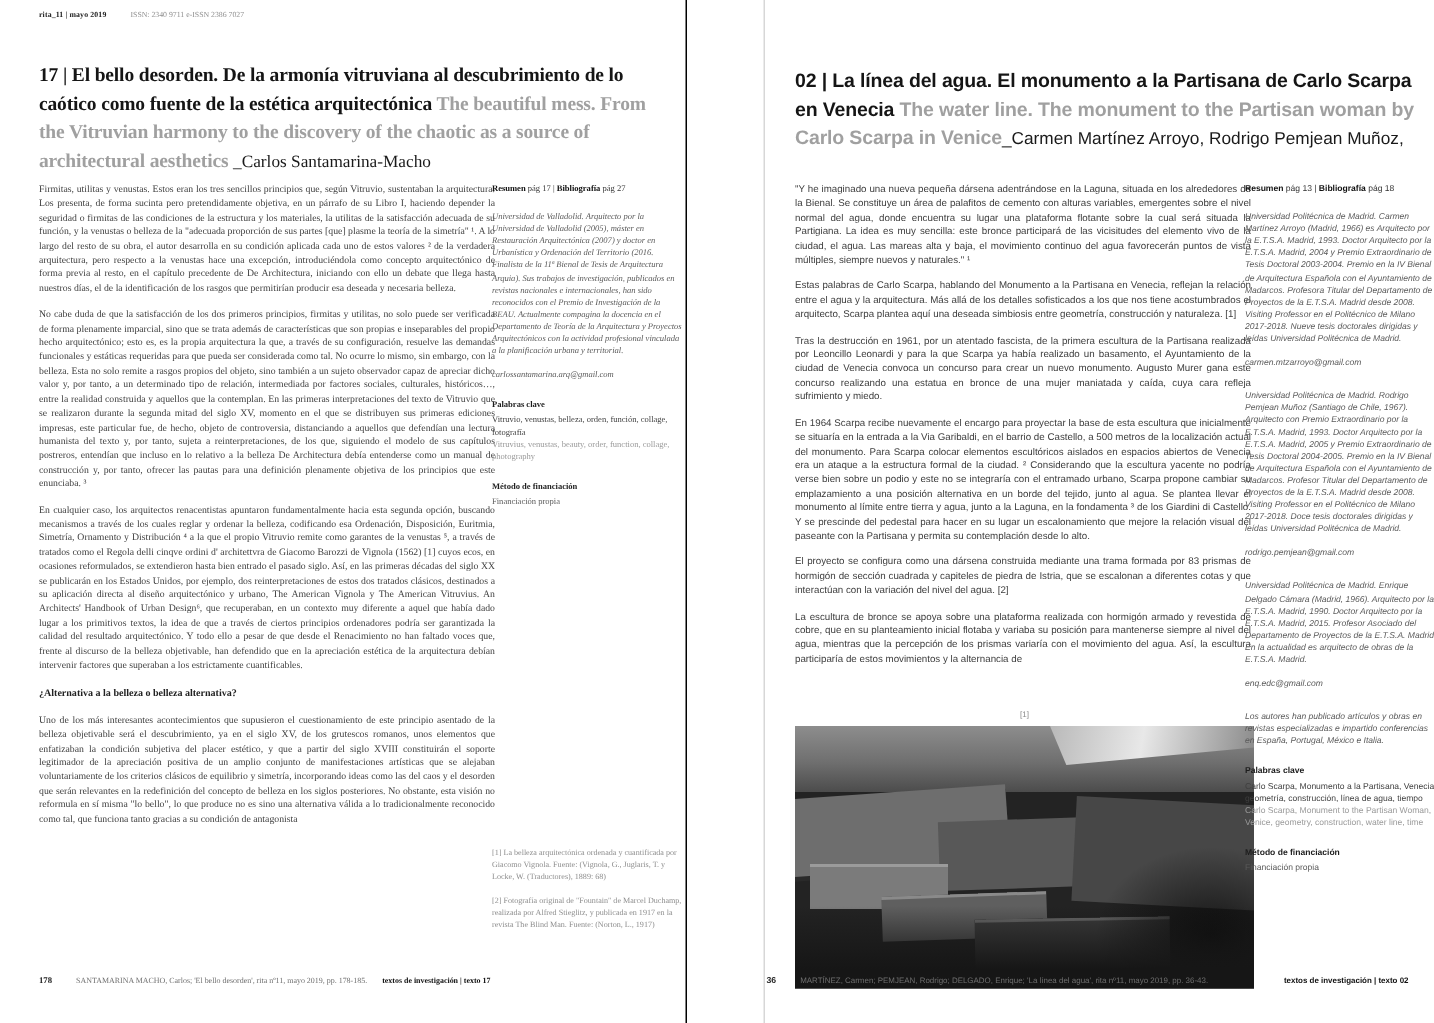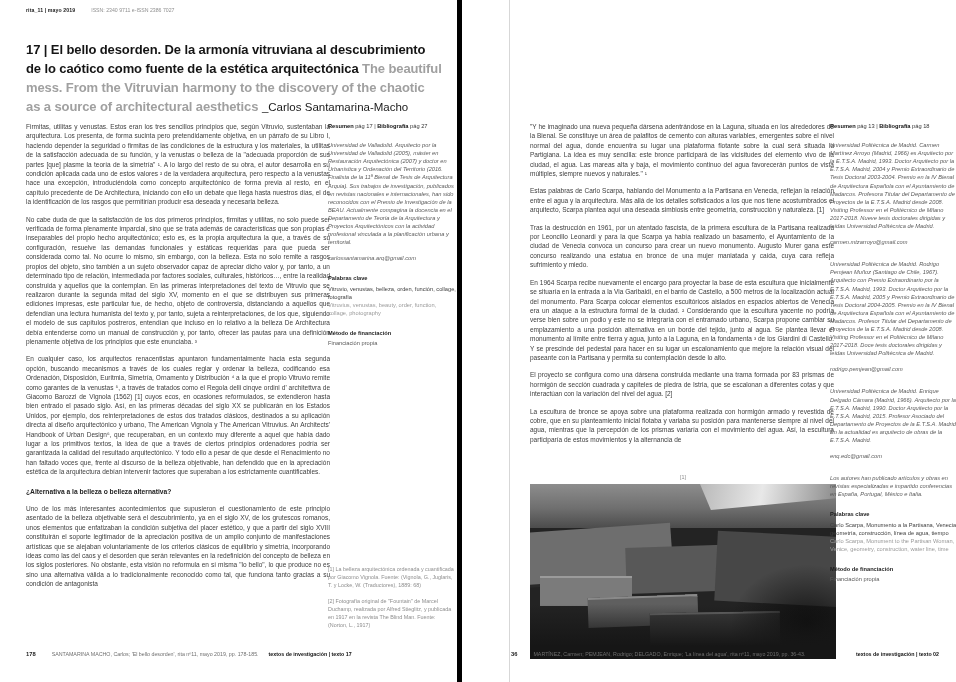--- a/index.html
+++ b/index.html
@@ -1,19 +1,19 @@
 <!DOCTYPE html>
 <html><head>
 <meta charset="utf-8">
 <style>
   html,body{margin:0;padding:0;background:#ffffff;}
   body{font-family:"Liberation Sans", sans-serif; -webkit-font-smoothing:antialiased;}
   .spread{position:relative;width:956px;height:682px;background:#fff;overflow:hidden;}
   .page{position:absolute;top:0;height:682px;background:#fff;}
-  .page.left{left:0;width:457px;border-right:5px solid #000000;}
+  .page.left{left:0;width:457px;border-right:1px solid #000000;font-family:Liberation Serif, serif;}
   .page.right{left:509px;width:447px;border-left:1px solid #d7d7d7;}
 
   .pg-header{position:absolute;left:26px;top:7px;font-size:5.2px;color:#222;white-space:nowrap;}
   .pg-header .journal{font-weight:bold;letter-spacing:.1px;}
   .pg-header .issn{color:#8f8f8f;margin-left:16px;}
 
   .art-title{position:absolute;font-weight:bold;font-size:13px;line-height:19px;color:#151515;letter-spacing:-0.1px;}
   .art-title .en{color:#a0a0a0;}
   .art-title .authors{font-weight:normal;font-size:11.5px;color:#1a1a1a;letter-spacing:0;}
   .lt{left:26px;top:40px;width:416px;}
@@ -99,20 +99,23 @@
         <p>[2] Fotografía original de "Fountain" de Marcel Duchamp, realizada por Alfred Stieglitz, y publicada en 1917 en la revista The Blind Man. Fuente: (Norton, L., 1917)</p>
       </div>
     </div>
 
     <div class="footer lfooter">
       <span class="num">178</span><span>SANTAMARINA MACHO, Carlos; 'El bello desorden', rita nº11, mayo 2019, pp. 178-185.</span><span class="sect">textos de investigación | texto 17</span>
     </div>
   </div>
 
   <div class="page right">
+    <div class="art-title rt">
+      <span>02 | La línea del agua. El monumento a la Partisana de Carlo Scarpa en Venecia </span><span class="en">The water line. The monument to the Partisan woman by Carlo Scarpa in Venice</span><span class="authors">_Carmen Martínez Arroyo, Rodrigo Pemjean Muñoz,</span>
+    </div>
 
     <div class="body-col rbody">
       <p>"Y he imaginado una nueva pequeña dársena adentrándose en la Laguna, situada en los alrededores de la Bienal. Se constituye un área de palafitos de cemento con alturas variables, emergentes sobre el nivel normal del agua, donde encuentra su lugar una plataforma flotante sobre la cual será situada la Partigiana. La idea es muy sencilla: este bronce participará de las vicisitudes del elemento vivo de la ciudad, el agua. Las mareas alta y baja, el movimiento continuo del agua favorecerán puntos de vista múltiples, siempre nuevos y naturales." ¹</p>
       <p>Estas palabras de Carlo Scarpa, hablando del Monumento a la Partisana en Venecia, reflejan la relación entre el agua y la arquitectura. Más allá de los detalles sofisticados a los que nos tiene acostumbrados el arquitecto, Scarpa plantea aquí una deseada simbiosis entre geometría, construcción y naturaleza. [1]</p>
       <p>Tras la destrucción en 1961, por un atentado fascista, de la primera escultura de la Partisana realizada por Leoncillo Leonardi y para la que Scarpa ya había realizado un basamento, el Ayuntamiento de la ciudad de Venecia convoca un concurso para crear un nuevo monumento. Augusto Murer gana este concurso realizando una estatua en bronce de una mujer maniatada y caída, cuya cara refleja sufrimiento y miedo.</p>
       <p>En 1964 Scarpa recibe nuevamente el encargo para proyectar la base de esta escultura que inicialmente se situaría en la entrada a la Via Garibaldi, en el barrio de Castello, a 500 metros de la localización actual del monumento. Para Scarpa colocar elementos escultóricos aislados en espacios abiertos de Venecia era un ataque a la estructura formal de la ciudad. ² Considerando que la escultura yacente no podría verse bien sobre un podio y este no se integraría con el entramado urbano, Scarpa propone cambiar su emplazamiento a una posición alternativa en un borde del tejido, junto al agua. Se plantea llevar el monumento al límite entre tierra y agua, junto a la Laguna, en la fondamenta ³ de los Giardini di Castello. Y se prescinde del pedestal para hacer en su lugar un escalonamiento que mejore la relación visual del paseante con la Partisana y permita su contemplación desde lo alto.</p>
       <p>El proyecto se configura como una dársena construida mediante una trama formada por 83 prismas de hormigón de sección cuadrada y capiteles de piedra de Istria, que se escalonan a diferentes cotas y que interactúan con la variación del nivel del agua. [2]</p>
       <p>La escultura de bronce se apoya sobre una plataforma realizada con hormigón armado y revestida de cobre, que en su planteamiento inicial flotaba y variaba su posición para mantenerse siempre al nivel del agua, mientras que la percepción de los prismas variaría con el movimiento del agua. Así, la escultura participaría de estos movimientos y la alternancia de</p>
     </div>
 

